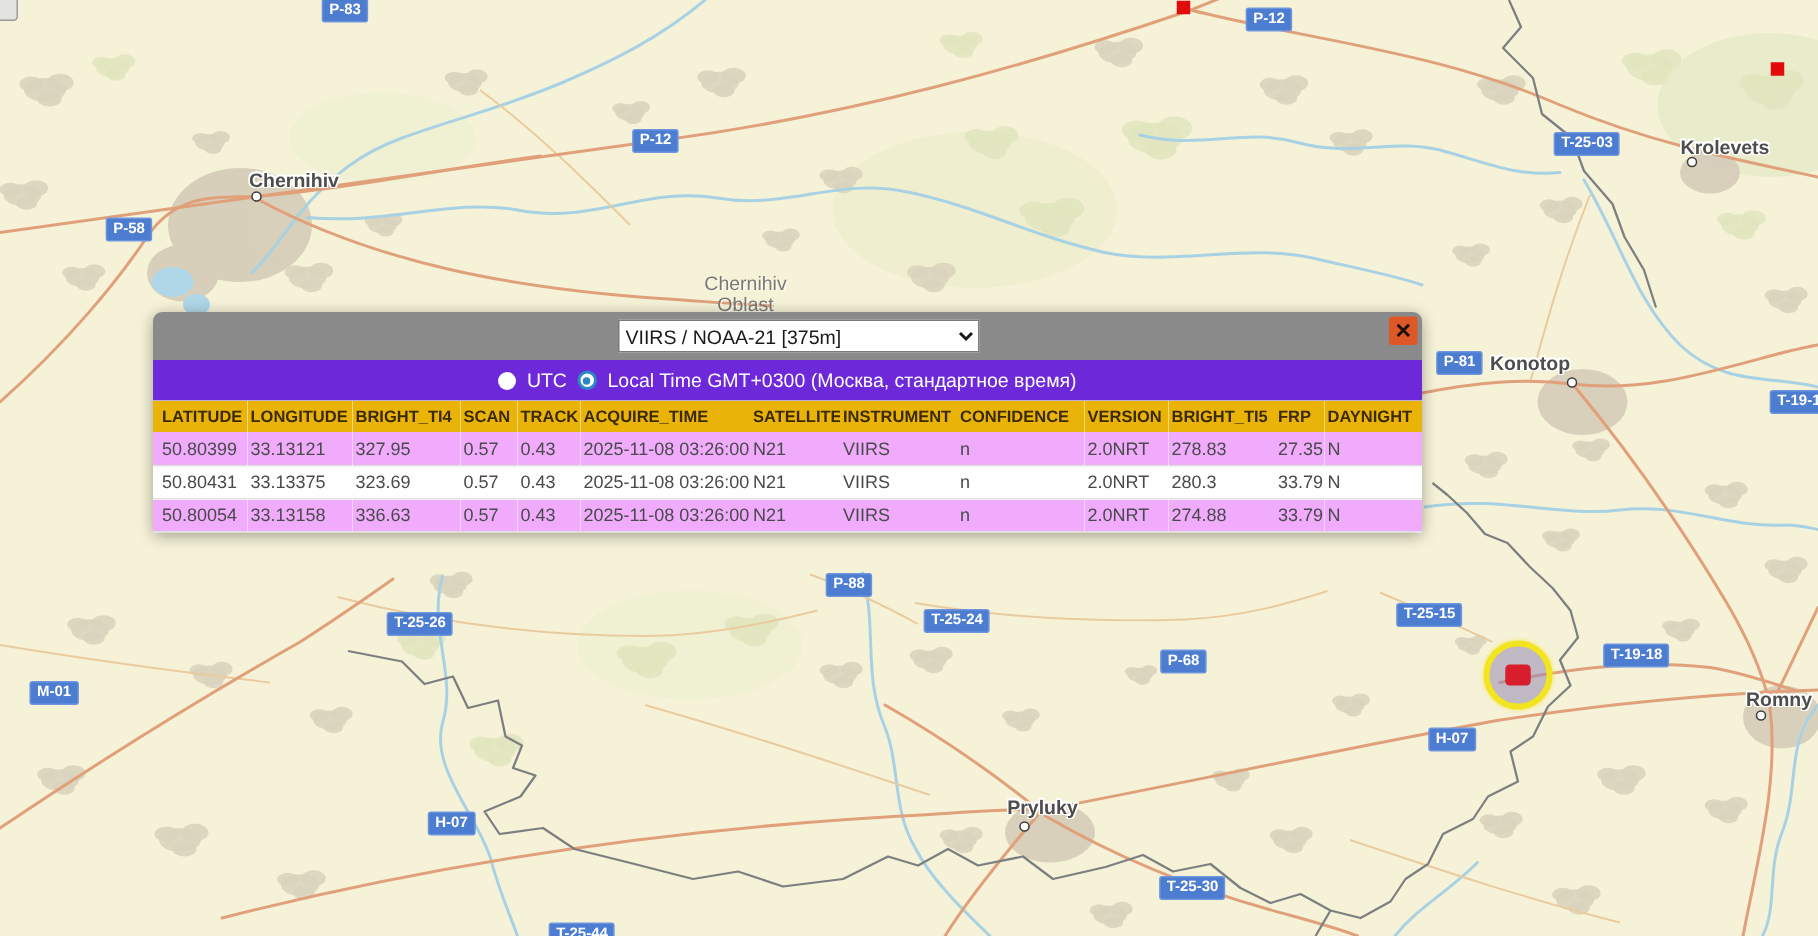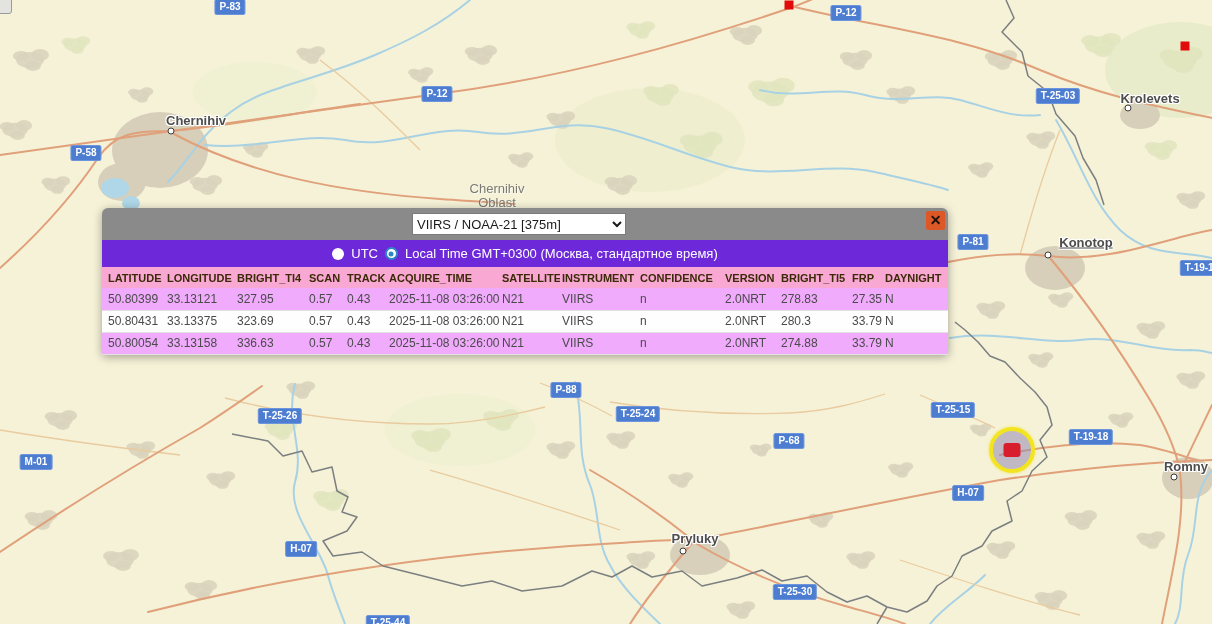--- a/index.html
+++ b/index.html
@@ -46,21 +46,21 @@
     background:#e3e3e0; border:1px solid #9a9a9a; border-radius:3px;
   }
   
   #popup {
     position:absolute; left:102px; top:208px; width:846px; z-index:10;
     background:#8A8A8A; border-radius:6px 6px 4px 4px;
     box-shadow:0 2px 10px rgba(0,0,0,.35);
   }
   #popup-header { position:relative; height:32px; }
   #layer-select {
-    position:absolute; left:310px; top:5px; width:214px; height:22px;
+    position:absolute; left:310px; top:5px; width:241px; height:22px;
     font-size:13px; font-family:"Liberation Sans",sans-serif;
     border:1px solid #7a7a7a; background:#fff; color:#1a1a1a;
   }
   #close-btn {
     position:absolute; right:3px; top:3px; width:19px; height:19px;
     background:#DD5826; color:#1d1007; border:none; border-radius:2px;
     font-size:14px; font-weight:bold; line-height:17px; text-align:center;
     cursor:pointer; padding:0;
   }
   #time-bar {
@@ -71,21 +71,21 @@
   .radio-dot.checked {
     background:#fff; border:2px solid #2E86C8; width:13px; height:13px;
     position:relative;
   }
   .radio-dot.checked i {
     position:absolute; left:50%; top:50%; width:5px; height:5px; border-radius:50%;
     background:#2E86C8; transform:translate(-50%,-50%);
   }
   #fire-table { width:846px; border-collapse:collapse; table-layout:fixed; background:#fff; }
   #fire-table th {
-    background:#f9a8d4; color:#3a2a06; font-size:11px; font-weight:bold;
+    background:#eab308; color:#3a2a06; font-size:11px; font-weight:bold;
     text-align:left; height:21px; padding:0 2px; white-space:nowrap; overflow:hidden;
   }
   #fire-table td {
     font-size:12px; color:#4a4a4a; height:22px; padding:0 2px;
     border-bottom:1px solid #e2e2e2; white-space:nowrap; overflow:hidden;
   }
   #fire-table tr.odd td { background:#f0abfc; }
   #fire-table tr.even td { background:#FEFEFE; }
   #fire-table th:first-child, #fire-table td:first-child { padding-left:6px; }
   #filter-bar {
@@ -542,21 +542,21 @@
   <div id="region-label" style="left: 497px; top: 182px;">
     <div>Chernihiv</div>
     <div>Oblast</div>
   </div>
 
   <div id="layer-cities">
       <div class="city-label" style="left: 196px; top: 120px;">Chernihiv</div>
       <div class="city-marker" style="left: 171px; top: 131px;"></div>
       <div class="city-label" style="left: 1150px; top: 98px;">Krolevets</div>
       <div class="city-marker" style="left: 1128px; top: 108px;"></div>
-      <div class="city-label" style="left: 1086px; top: 242px; text-decoration: underline;">Konotop</div>
+      <div class="city-label" style="left: 1020px; top: 242px;">Konotop</div>
       <div class="city-marker" style="left: 1048px; top: 255px;"></div>
       <div class="city-label" style="left: 1186px; top: 466px;">Romny</div>
       <div class="city-marker" style="left: 1174px; top: 477px;"></div>
       <div class="city-label" style="left: 695px; top: 538px;">Pryluky</div>
       <div class="city-marker" style="left: 683px; top: 551px;"></div>
     </div>
   <div id="layer-roadlabels">
       <div class="road-label" style="left: 230px; top: 7px;">P-83</div>
       <div class="road-label" style="left: 846px; top: 13px;">P-12</div>
       <div class="road-label" style="left: 437px; top: 94px;">P-12</div>

